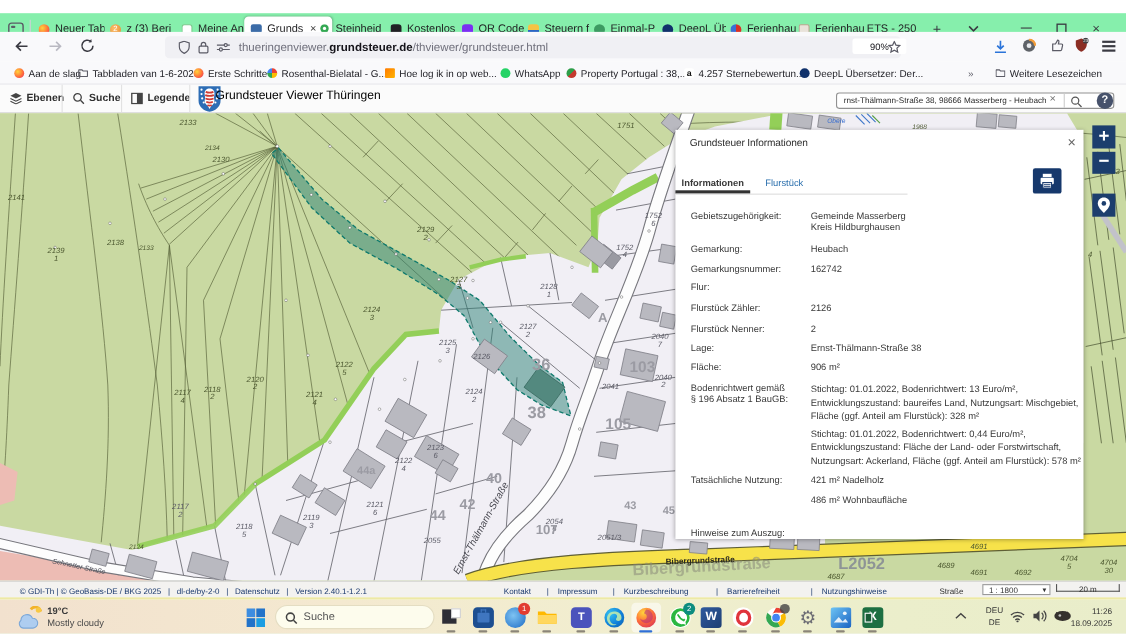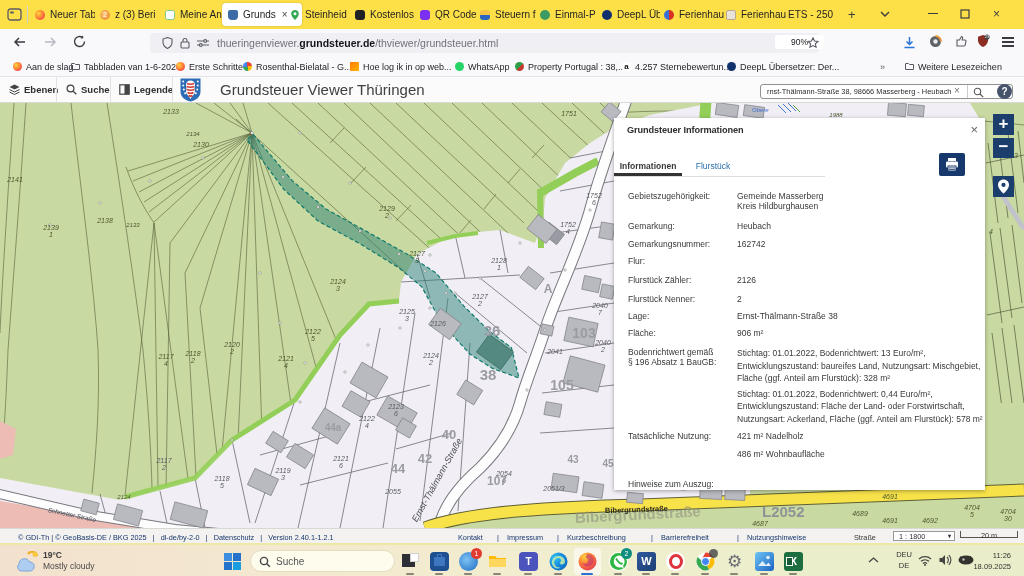--- a/index.html
+++ b/index.html
@@ -1,38 +1,38 @@
 <!DOCTYPE html>
 <html><head><meta charset="utf-8">
 <style>
 *{margin:0;padding:0;box-sizing:border-box}
 html,body{width:1024px;height:576px;overflow:hidden;font-family:"Liberation Sans",sans-serif}
 #stage{position:relative;width:1024px;height:576px;background:#fff}
 
-#tabbar{position:absolute;left:0;top:0;width:1024px;height:29px;background:#fde047;display:flex;align-items:center}
+#tabbar{position:absolute;left:0;top:12px;width:1024px;height:29px;background:#86efac;display:flex;align-items:center}
 .tab{position:absolute;top:3px;height:23px;display:flex;align-items:center;font-size:10px;color:#1f1f21;white-space:nowrap;overflow:hidden}
 .tab .fav{width:10px;height:10px;border-radius:3px;margin-right:5px;flex:0 0 auto}
 .tab.active{background:#fff;border-radius:4px;box-shadow:0 0 2px rgba(0,0,0,.25)}
 #navbar{position:absolute;left:0;top:29px;width:1024px;height:27px;background:#f9f9fb}
 #urlbar{position:absolute;left:150px;top:3.5px;width:669px;height:20px;background:#f0f0f4;border-radius:4px;display:flex;align-items:center;font-size:10.5px;color:#5b5b66}
 #bookbar{position:absolute;left:0;top:56px;width:1024px;height:21px;background:#f9f9fb;border-bottom:1px solid #e3e3e8;font-size:9px;color:#24242a}
 .bm{position:absolute;top:4px;height:13px;display:flex;align-items:center;white-space:nowrap}
 .bm .fav{width:9px;height:9px;border-radius:2px;margin-right:4px}
 
 #apphead{position:absolute;left:0;top:77px;width:1024px;height:26px;background:#fbfbfb;border-bottom:1px solid #d8d8d8}
 .toolbtn{position:absolute;top:0;height:25px;display:flex;align-items:center;font-size:9.5px;font-weight:bold;color:#2e2e2e}
 .sep{position:absolute;top:0;width:1px;height:25px;background:#e2e2e2}
-#apptitle{position:absolute;left:220px;top:4px;font-size:15px;color:#404040;white-space:nowrap}
+#apptitle{position:absolute;left:196px;top:4px;font-size:11px;color:#000000;white-space:nowrap}
 #searchbox{position:absolute;left:760px;top:7px;width:253px;height:15px;border:1px solid #919191;border-radius:3px;background:#fff;font-size:7.4px;color:#2b2b2b;display:flex;align-items:center}
 #helpbtn{position:absolute;left:997px;top:84px;width:15px;height:15px;border-radius:50%;background:#47526b;color:#fff;font-size:10px;font-weight:bold;text-align:center;line-height:15px}
 
 #map{position:absolute;left:0;top:103px;width:1024px;height:425px;overflow:hidden;background:#c9d9a2}
 
 #panel{position:absolute;left:614px;top:118px;width:371px;height:372px;background:#fff;box-shadow:0 1px 4px rgba(0,0,0,.35);font-size:8.5px;color:#383838}
-#panel .title{position:absolute;left:13px;top:7px;font-size:9.2px;letter-spacing:-0.1px;font-weight:bold;color:#2e2e2e}
+#panel .title{position:absolute;left:13px;top:7px;font-size:9.2px;letter-spacing:-0.1px;font-weight:normal;color:#2e2e2e}
 #panel .closex{position:absolute;right:7px;top:4px;font-size:13px;color:#666}
 .ptab1{position:absolute;left:0;top:38px;width:68px;height:20px;font-weight:bold;text-align:center;line-height:20px;border-bottom:3px solid #333}
 .ptab2{position:absolute;left:68px;top:38px;width:62px;height:20px;color:#2a6fad;text-align:center;line-height:20px}
 .tabline{position:absolute;left:0;top:58px;width:211px;height:1px;background:#ddd}
 .printbtn{position:absolute;left:325px;top:35px;width:26px;height:23px;background:#16386c;border-radius:2px}
 .lbl{position:absolute;left:14px;white-space:nowrap}
 .val{position:absolute;left:123px;white-space:nowrap}
 
 .mbtn{position:absolute;width:21px;background:#1c3e6d;color:#fff;text-align:center;font-weight:bold}
 

